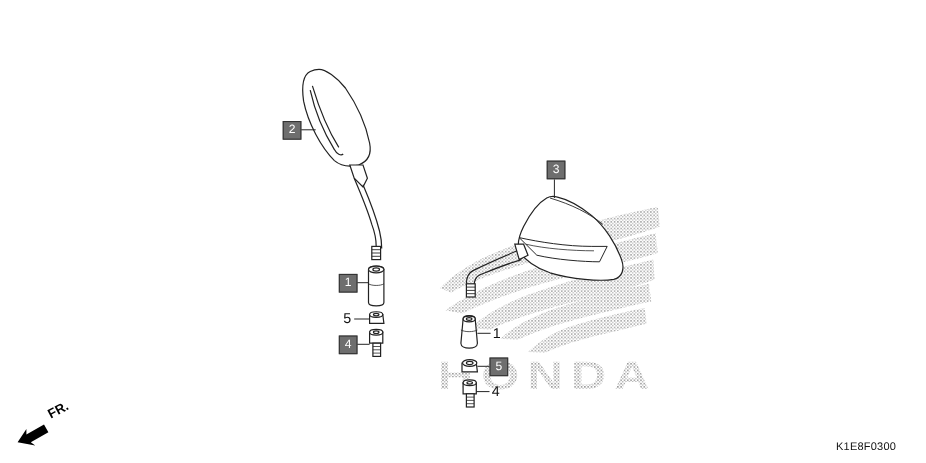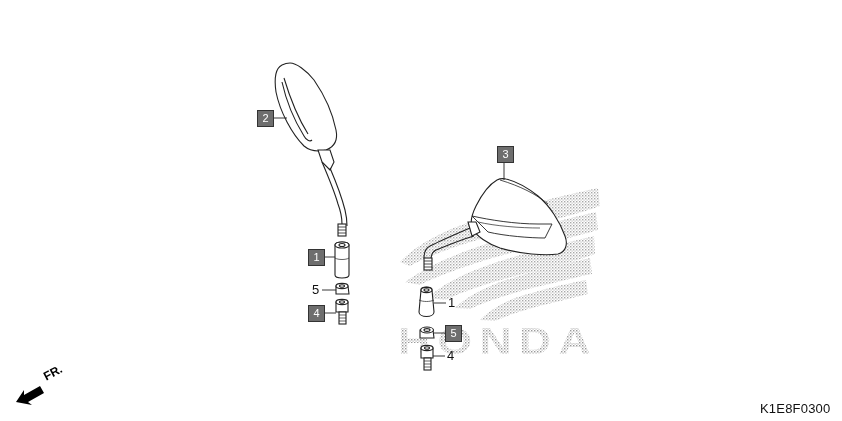--- a/index.html
+++ b/index.html
@@ -1,20 +1,20 @@
 <!DOCTYPE html>
 <html><head>
 <meta charset="utf-8">
 <style>
   html,body{margin:0;padding:0;background:#fff;}
   body{width:842px;height:421px;position:relative;overflow:hidden;font-family:"Liberation Sans",sans-serif;}
   svg.diagram{position:absolute;left:0;top:0;}
   .callout-box{position:absolute;width:15px;height:15px;background:#6e6e6e;border:1px solid #333;color:#fff;font-size:11px;line-height:15px;text-align:center;box-sizing:content-box;}
   .callout-num{position:absolute;font-size:13px;color:#111;line-height:14px;}
-  .code{position:absolute;left:760px;top:401px;font-size:13px;color:#111;letter-spacing:0.2px;}
+  .code{position:absolute;left:760px;top:401px;font-size:10px;color:#111;letter-spacing:0.2px;}
   .fr{position:absolute;left:41px;top:371px;font-size:12px;font-weight:bold;color:#000;transform:rotate(-28deg);transform-origin:left top;}
 </style>
 </head>
 <body>
 
 <svg class="diagram" width="842" height="421" viewBox="0 0 842 421">
   <defs>
     <pattern id="dots" width="3" height="3" patternUnits="userSpaceOnUse">
       <rect width="3" height="3" fill="#fff"></rect>
       <rect x="0" y="0" width="1.4" height="1.4" fill="#9a9a9a"></rect>

